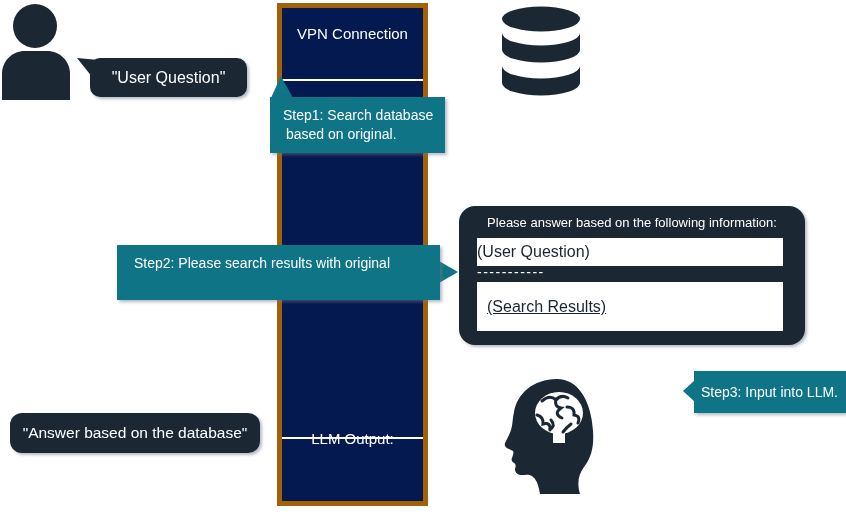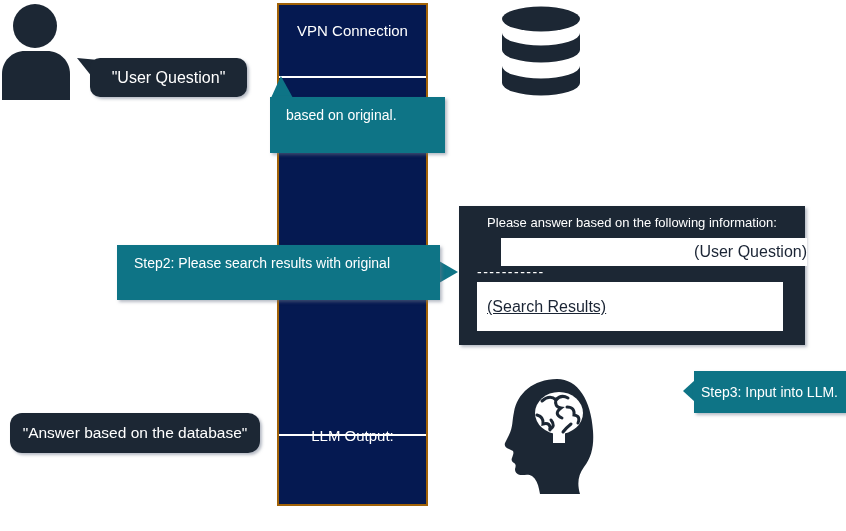--- a/index.html
+++ b/index.html
@@ -4,21 +4,21 @@
 <style>
   html,body{margin:0;padding:0;background:#ffffff;}
   .stage{
     position:relative;width:846px;height:531px;background:#ffffff;overflow:hidden;
     font-family:"Liberation Sans","DejaVu Sans",sans-serif;
   }
   .abs{position:absolute;}
   
   .pipe{
     left:277px;top:3px;width:151px;height:503px;
-    background:#051951;border:2px solid #a16207;box-sizing:border-box;
+    background:#051951;border:5px solid #a16207;box-sizing:border-box;
   }
   .pipe-line{position:absolute;left:0;width:100%;height:2px;background:#ffffff;}
   .pipe-line-top{top:71px;}
   .pipe-line-bottom{top:429px;}
   .pipe-label{position:absolute;width:100%;text-align:center;color:#ffffff;font-size:15px;}
   .pipe-label-top{top:17px;}
   .pipe-label-bottom{top:406px;margin-top:16px;}
   
   .bubble{
     background:#1c2734;color:#ffffff;border-radius:10px;
@@ -38,26 +38,26 @@
   .callout-tail{background:#0e7486;z-index:5;}
   .step1{left:270px;top:97px;width:175px;height:56px;padding:9px 0 0 13px;box-sizing:border-box;}
   .step1-tail{left:271px;top:76px;width:22px;height:22px;clip-path:polygon(45% 0,100% 100%,0 100%);}
   .step2{left:117px;top:245px;width:323px;height:55px;padding:9px 0 0 17px;box-sizing:border-box;}
   .step2-tail{left:439px;top:261px;width:19px;height:22px;clip-path:polygon(0 0,100% 50%,0 100%);}
   .step3{left:694px;top:371px;width:152px;height:42px;padding:12px 0 0 7px;box-sizing:border-box;}
   .step3-tail{left:683px;top:380px;width:12px;height:22px;clip-path:polygon(100% 0,0 50%,100% 100%);}
   .indent{text-indent:3px;}
   
   .prompt-box{
-    left:459px;top:206px;width:346px;height:139px;background:#1c2734;border-radius:0;
+    left:459px;top:206px;width:346px;height:139px;background:#1c2734;border-radius:16px;
     box-shadow:2px 2px 3px rgba(110,120,140,.5);
   }
   .prompt-header{position:absolute;top:9px;left:0;width:100%;text-align:center;color:#ffffff;font-size:13px;}
   .prompt-field{position:absolute;left:18px;width:306px;background:#ffffff;color:#1a2434;}
-  .prompt-field-q{top:32px;height:28px;font-size:16px;line-height:28px;text-align:right;margin-left:24px;}
+  .prompt-field-q{top:32px;height:28px;font-size:16px;line-height:28px;text-align:left;}
   .prompt-divider{position:absolute;left:18px;top:58px;color:#ffffff;font-size:14px;letter-spacing:1.5px;}
   .prompt-field-r{top:76px;height:49px;font-size:16px;line-height:49px;padding-left:10px;box-sizing:border-box;text-decoration:underline;}
   .icon-svg{display:block;}
 </style>
 </head>
 <body>
 
 <div class="stage">
 
   <svg class="abs icon-svg" style="left:2px;top:3px;" width="68" height="97" viewBox="0 0 68 97">
@@ -78,20 +78,21 @@
   </div>
 
   <svg class="abs icon-svg" style="left:501px;top:4px;" width="80" height="96" viewBox="0 0 80 92">
     <ellipse cx="40" cy="13" rx="39" ry="12.5" fill="#1c2734"></ellipse>
     <path d="M1,27 A39,12.5 0 0 0 79,27 L79,44 A39,12.5 0 0 1 1,44 Z" fill="#1c2734"></path>
     <path d="M1,60 A39,12.5 0 0 0 79,60 L79,77 A39,12.5 0 0 1 1,77 Z" fill="#1c2734"></path>
   </svg>
 
   <div class="abs callout-tail step1-tail"></div>
   <div class="abs callout step1">
+    <div>Step1: Search database</div>
     <div class="indent">based on original.</div>
   </div>
 
   <div class="abs callout-tail step2-tail"></div>
   <div class="abs callout step2">
     <div>Step2: Please search results with original</div>
   </div>
 
   <div class="abs prompt-box">
     <div class="prompt-header">Please answer based on the following information:</div>

